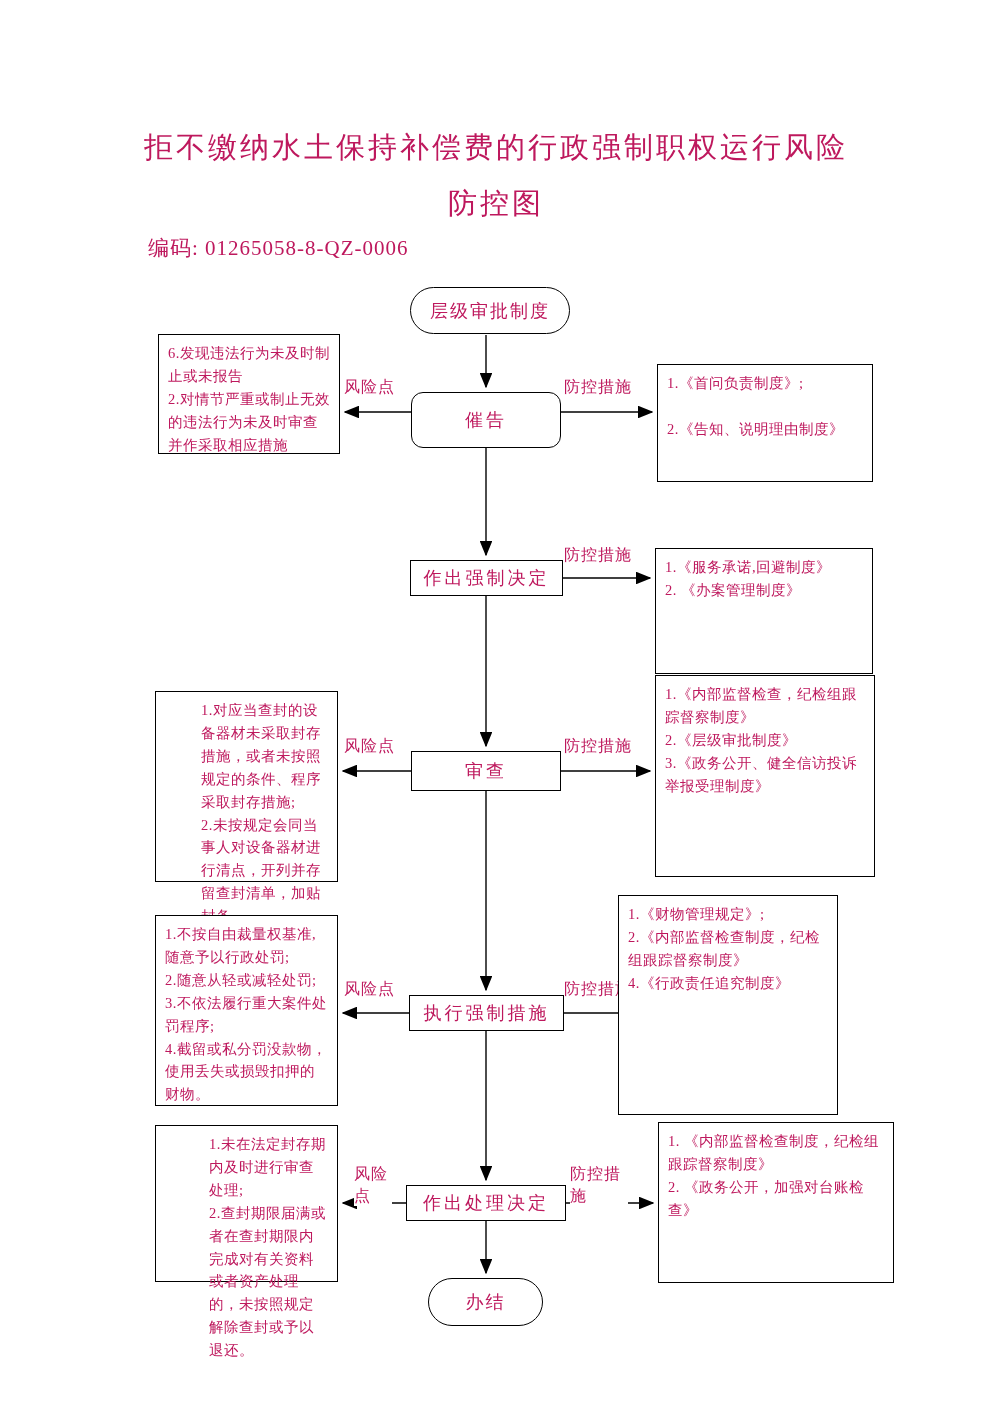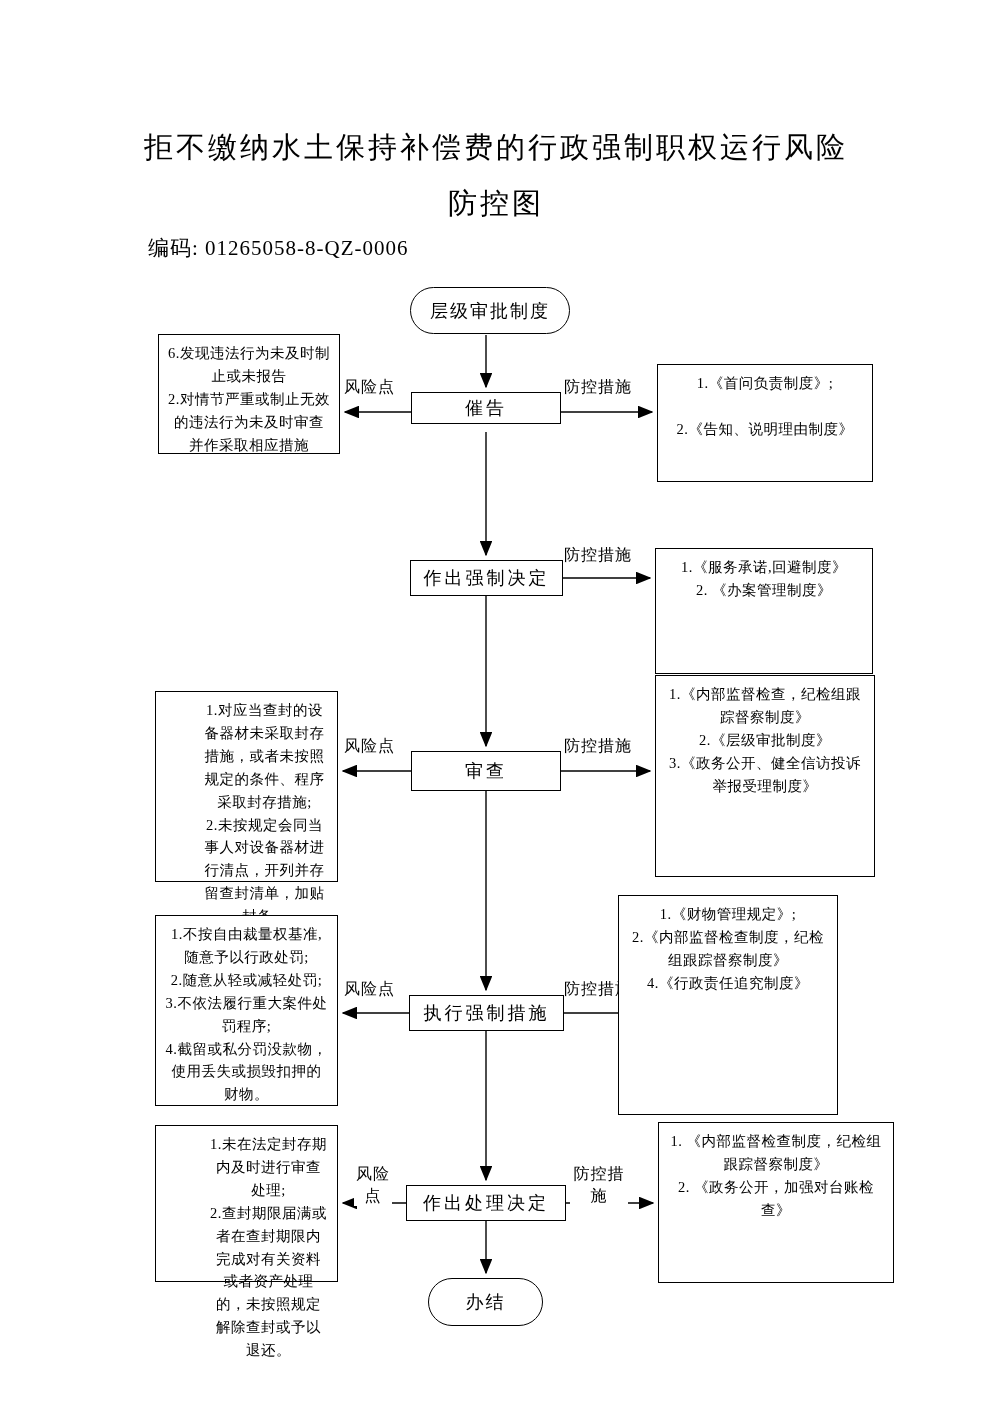--- a/index.html
+++ b/index.html
@@ -1,21 +1,21 @@
 <!DOCTYPE html>
 <html><head>
 <meta charset="utf-8">
 <style>
   html,body { margin:0; padding:0; background:#fff; }
   .canvas {
     position:relative; width:992px; height:1403px; background:#ffffff;
-    font-family:"Liberation Serif","DejaVu Serif",serif; color:#000000;
+    font-family:"Liberation Serif","DejaVu Serif",serif; color:#be185d;
     overflow:hidden;
   }
-  .abs { position:absolute; box-sizing:border-box;text-align:center; }
+  .abs { position:absolute; box-sizing:border-box; }
   .title {
     left:0; width:992px; text-align:center;
     font-size:29px; letter-spacing:3px; white-space:nowrap;
   }
   .code {
     font-size:21px; letter-spacing:1px; white-space:nowrap;
   }
   .node {
     border:1.4px solid #000; background:#fff;
     display:flex; align-items:center; justify-content:center;
@@ -69,21 +69,21 @@
   </svg>
 
   <div class="abs title" style="top:128px;">拒不缴纳水土保持补偿费的行政强制职权运行风险</div>
   <div class="abs title" style="top:184px;">防控图</div>
   <div class="abs code" style="left:148px; top:234px;">编码: 01265058-8-QZ-0006</div>
 
   <div class="abs node oval" style="left:410px; top:287px; width:160px; height:47px;">
     <span>层级审批制度</span>
   </div>
 
-  <div class="abs node step" style="left:411px; top:392px; width:150px; height:32px;">
+  <div class="abs node step" style="left:411px; top:392px; width:150px; height:56px;border-radius:12px;">
     <span>催告</span>
   </div>
   <div class="abs lbl" style="left:344px; top:376px;">风险点</div>
   <div class="abs lbl" style="left:564px; top:376px;">防控措施</div>
   <div class="abs side-box" style="left:158px; top:334px; width:182px; height:120px;">
     <div class="side-text">6.发现违法行为未及时制止或未报告
 2.对情节严重或制止无效的违法行为未及时审查并作采取相应措施</div>
   </div>
   <div class="abs side-box" style="left:657px; top:364px; width:216px; height:118px;">
     <div class="side-text">1.《首问负责制度》;

